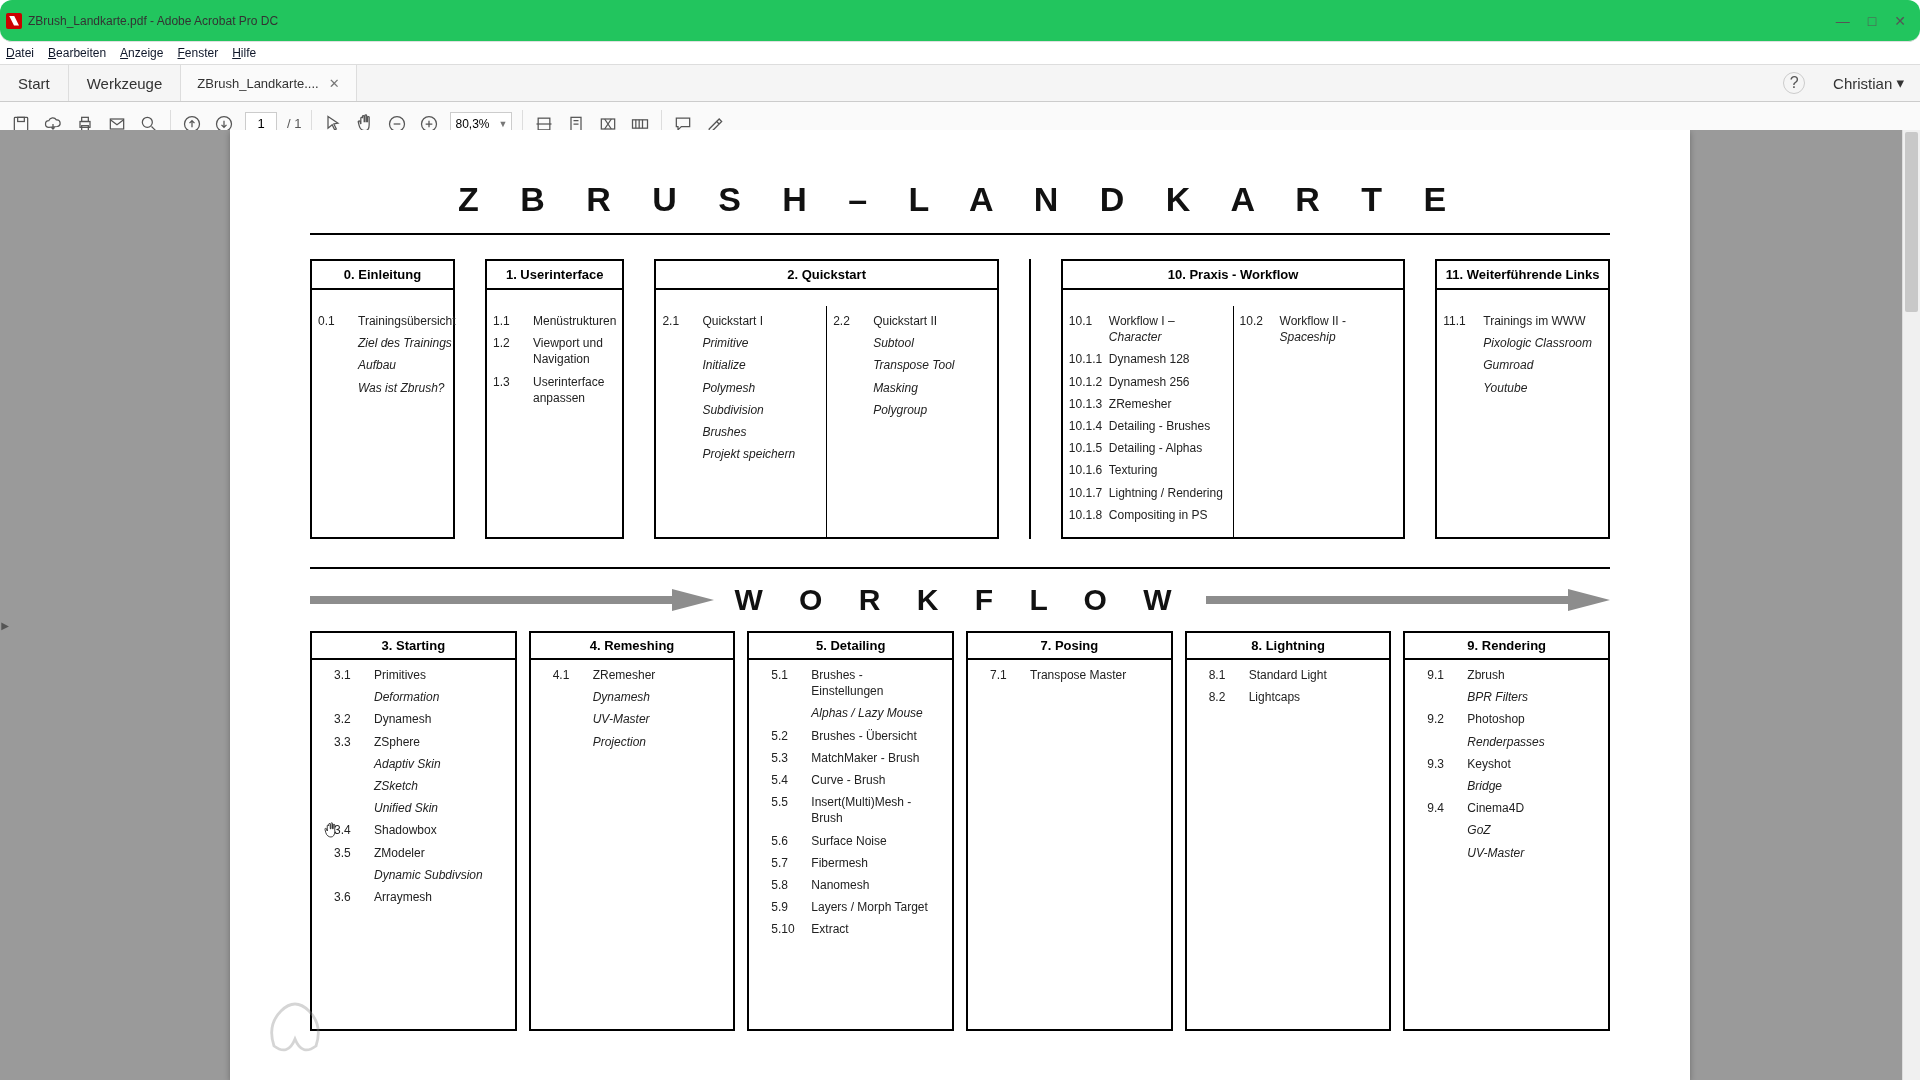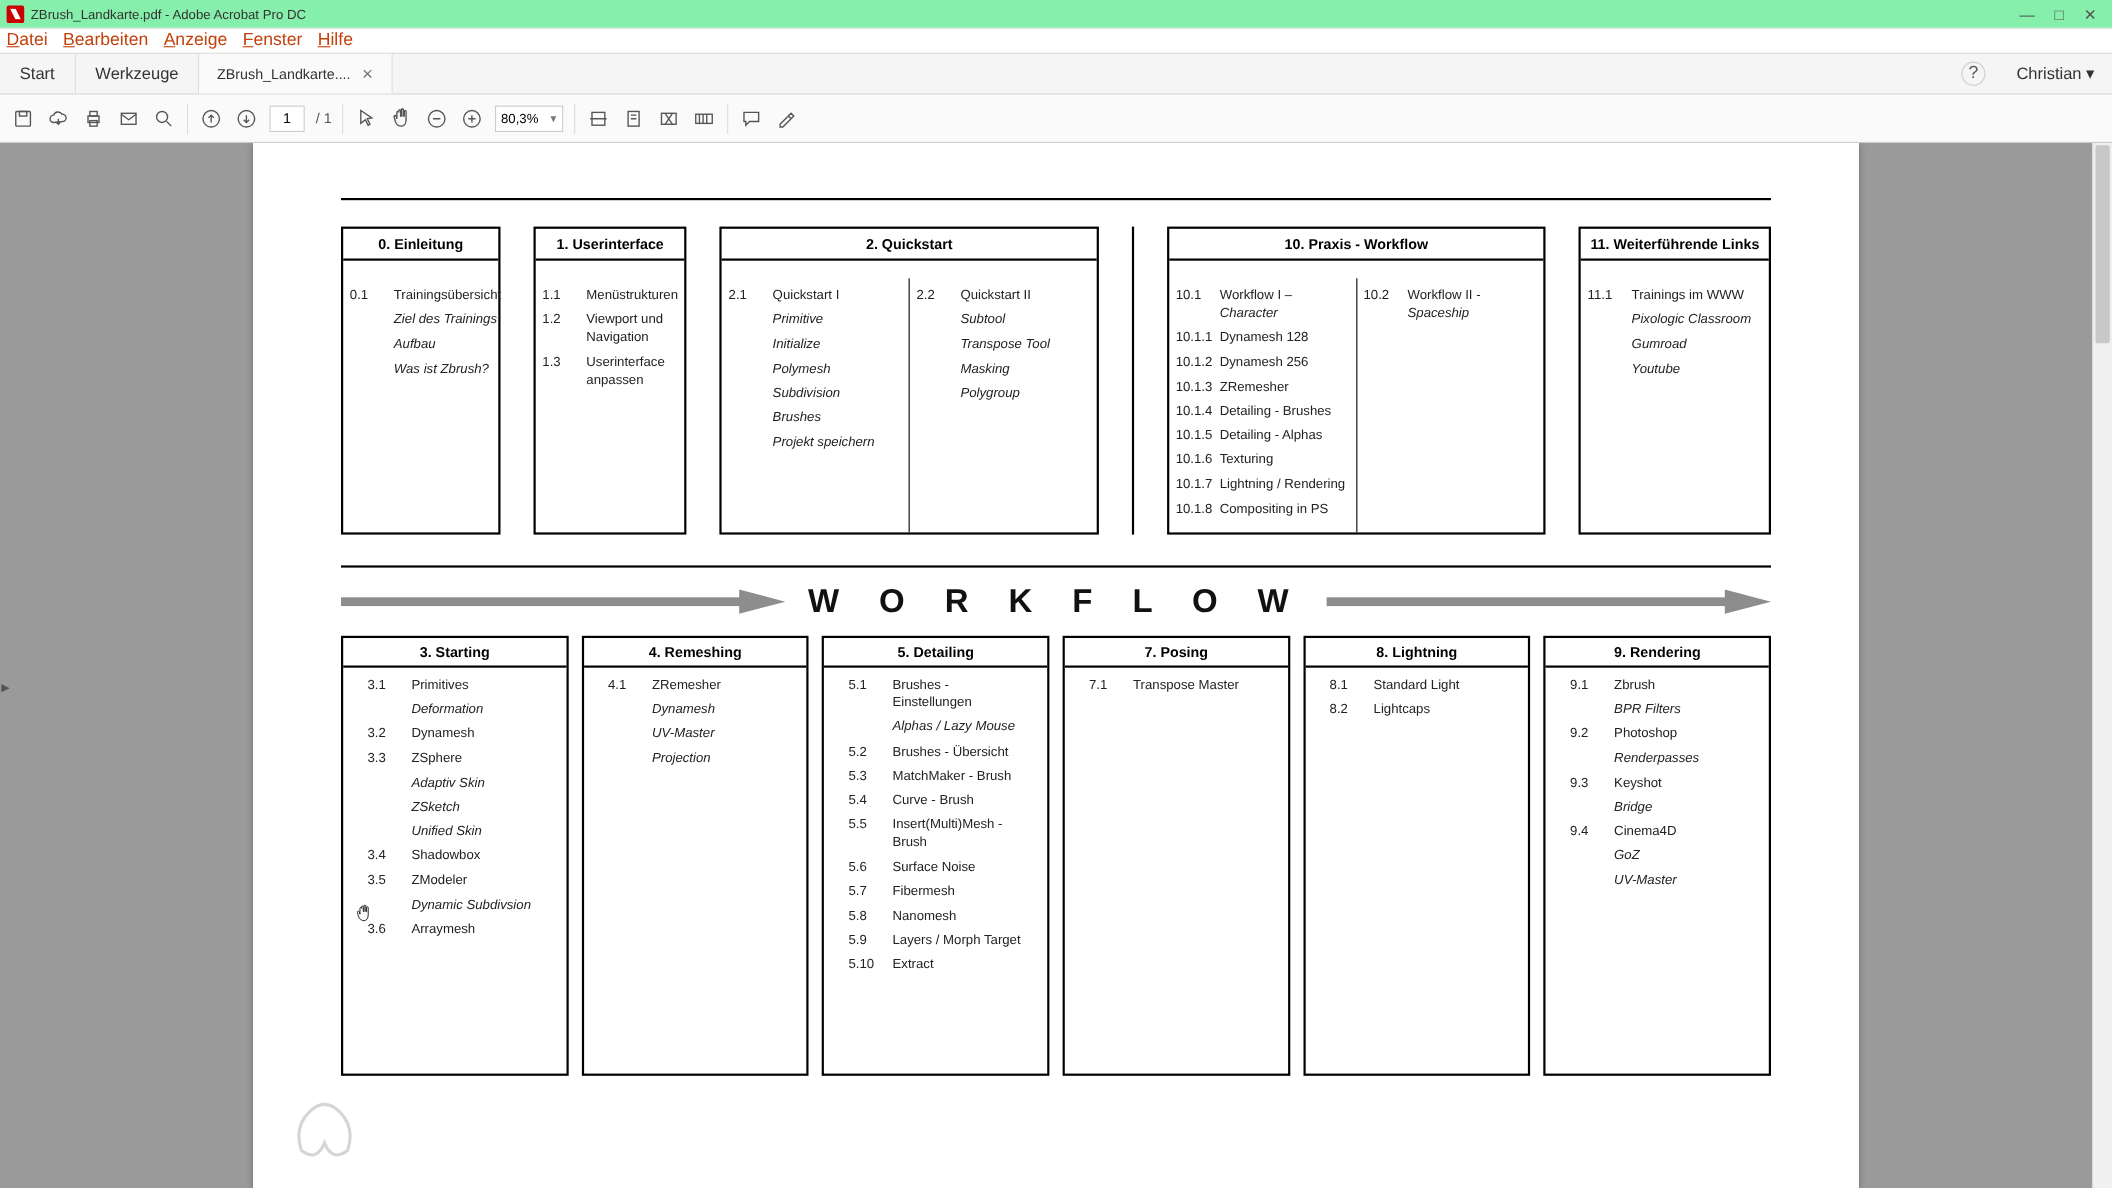--- a/index.html
+++ b/index.html
@@ -1,28 +1,28 @@
 <!DOCTYPE html>
 <html><head>
 <meta charset="utf-8">
 <style>
 * { margin: 0; padding: 0; box-sizing: border-box; font-family: "Segoe UI", Tahoma, sans-serif; }
 
 body { background: #fff; width: 1920px; height: 1080px; overflow: hidden; position: relative; }
 
 
-.titlebar { height: 26px; background: #86efac; display: flex; align-items: center; padding: 0 6px; border-bottom: 1px solid #e0e0e0; }
+.titlebar { height: 42px; background: #22c55e; display: flex; align-items: center; padding: 0 6px; border-bottom: 1px solid #e0e0e0; border-radius: 12px; }
 .titlebar .app-icon { width: 16px; height: 16px; background: #c00; border-radius: 2px; margin-right: 6px; position: relative; }
 .titlebar .app-icon::after { content: ""; position: absolute; inset: 3px; background: #fff; clip-path: polygon(0 0, 50% 0, 100% 100%, 50% 100%); }
 .titlebar .title-text { font-size: 12px; color: #333; flex: 1; }
 .titlebar .win-controls { display: flex; gap: 18px; padding-right: 8px; }
 .titlebar .win-controls span { font-size: 14px; color: #555; cursor: pointer; }
 
 
-.menubar { height: 22px; display: flex; align-items: center; padding: 0 6px; gap: 14px; font-size: 16px; color: #c2410c; }
+.menubar { height: 22px; display: flex; align-items: center; padding: 0 6px; gap: 14px; font-size: 12px; color: #0f172a; }
 .menubar span { cursor: pointer; }
 .menubar span u { text-decoration: underline; }
 
 
 .tabbar { height: 38px; background: #f5f5f5; border-top: 1px solid #ddd; border-bottom: 1px solid #ccc; display: flex; align-items: stretch; }
 .tabbar .start-tab, .tabbar .tools-tab { padding: 0 18px; display: flex; align-items: center; font-size: 15px; color: #333; border-right: 1px solid #ddd; cursor: pointer; }
 .tabbar .doc-tab { padding: 0 16px; display: flex; align-items: center; font-size: 13px; color: #333; background: #fafafa; border-right: 1px solid #ddd; position: relative; gap: 10px; }
 .tabbar .doc-tab .close { font-size: 13px; color: #777; cursor: pointer; }
 .tabbar .spacer { flex: 1; }
 .tabbar .help-icon { width: 36px; display: flex; align-items: center; justify-content: center; font-size: 16px; color: #555; border: 1px solid #ccc; border-radius: 50%; height: 22px; width: 22px; align-self: center; margin-right: 12px; cursor: pointer; }
@@ -239,20 +239,21 @@
   </div>
 </div>
 
 <div class="viewport">
   <div class="sidepanel-handle">▶</div>
   <div class="scrollbar">
       <div class="thumb"></div>
     </div>
 
   <div class="page">
+    <div class="doc-title">Z B R U S H – L A N D K A R T E</div>
     <div class="rule"></div>
 
     <div class="top-row" id="top-row">
         <div class="card" style="width: 145px;">
           <div class="card-head">0. Einleitung</div>
           <div class="card-split">
             <div class="subcol">
               <div class="entry">
                 <span class="num">0.1</span>
                 <span class="txt">Trainingsübersicht</span>

